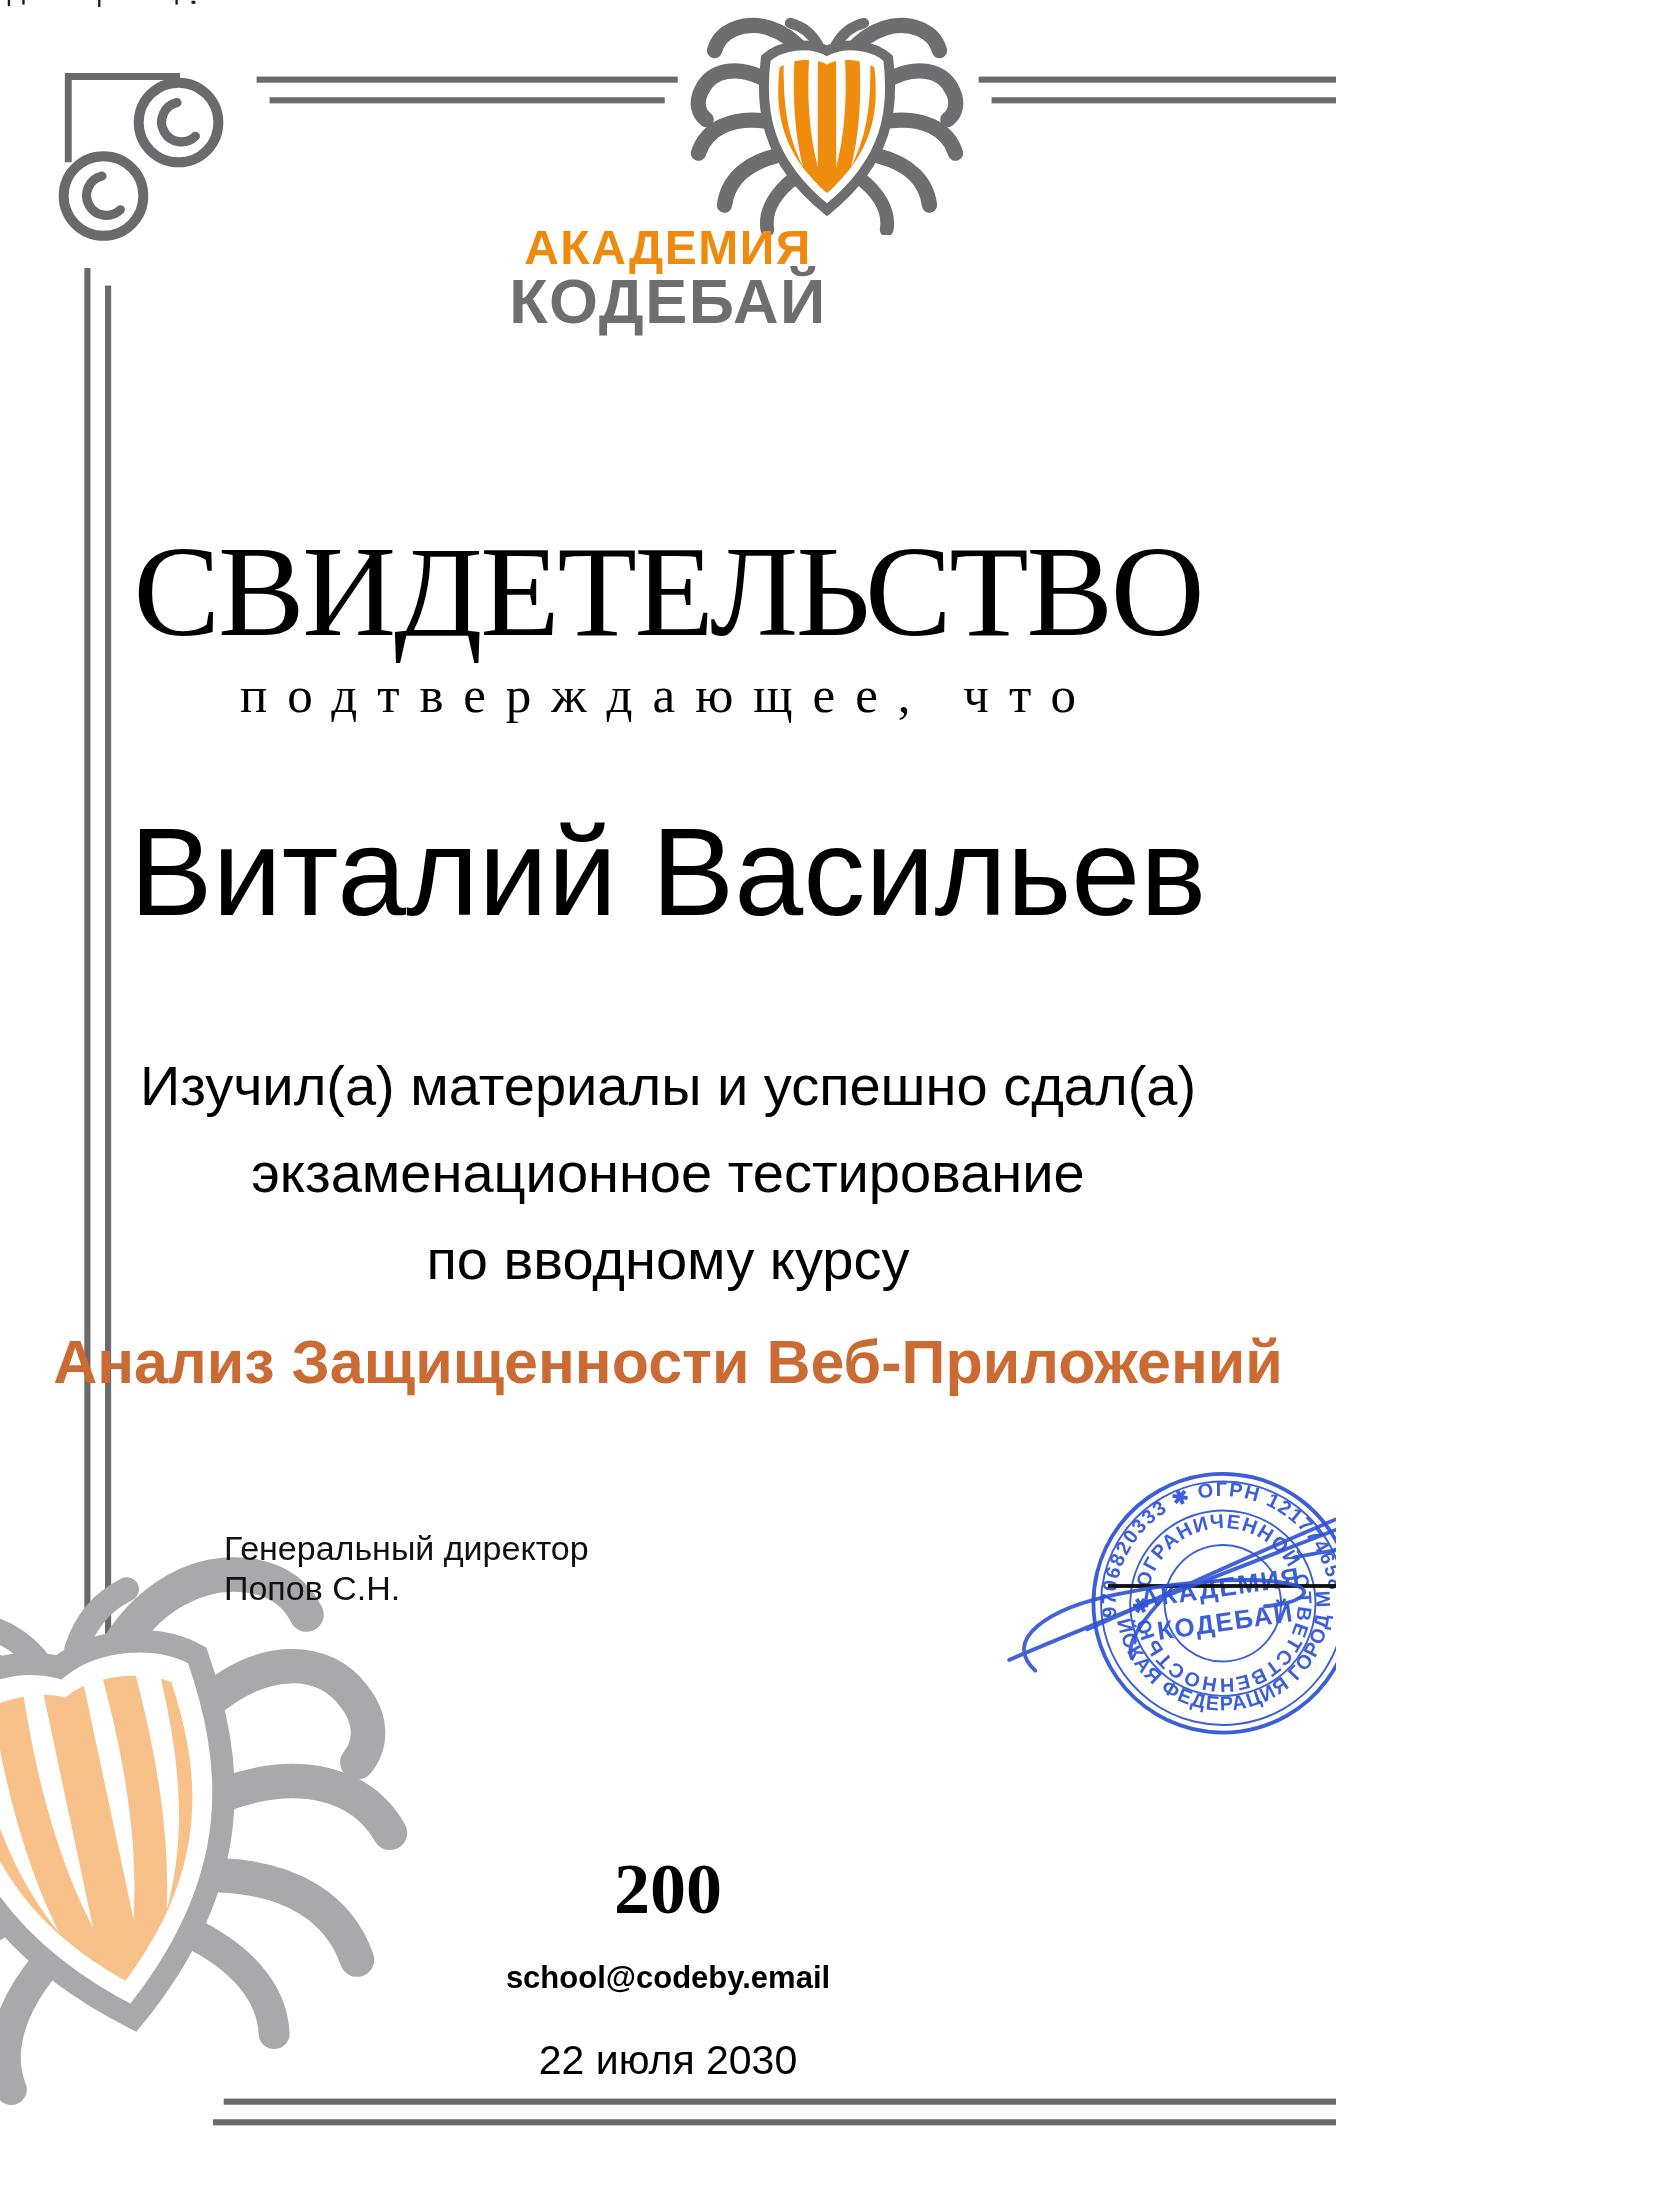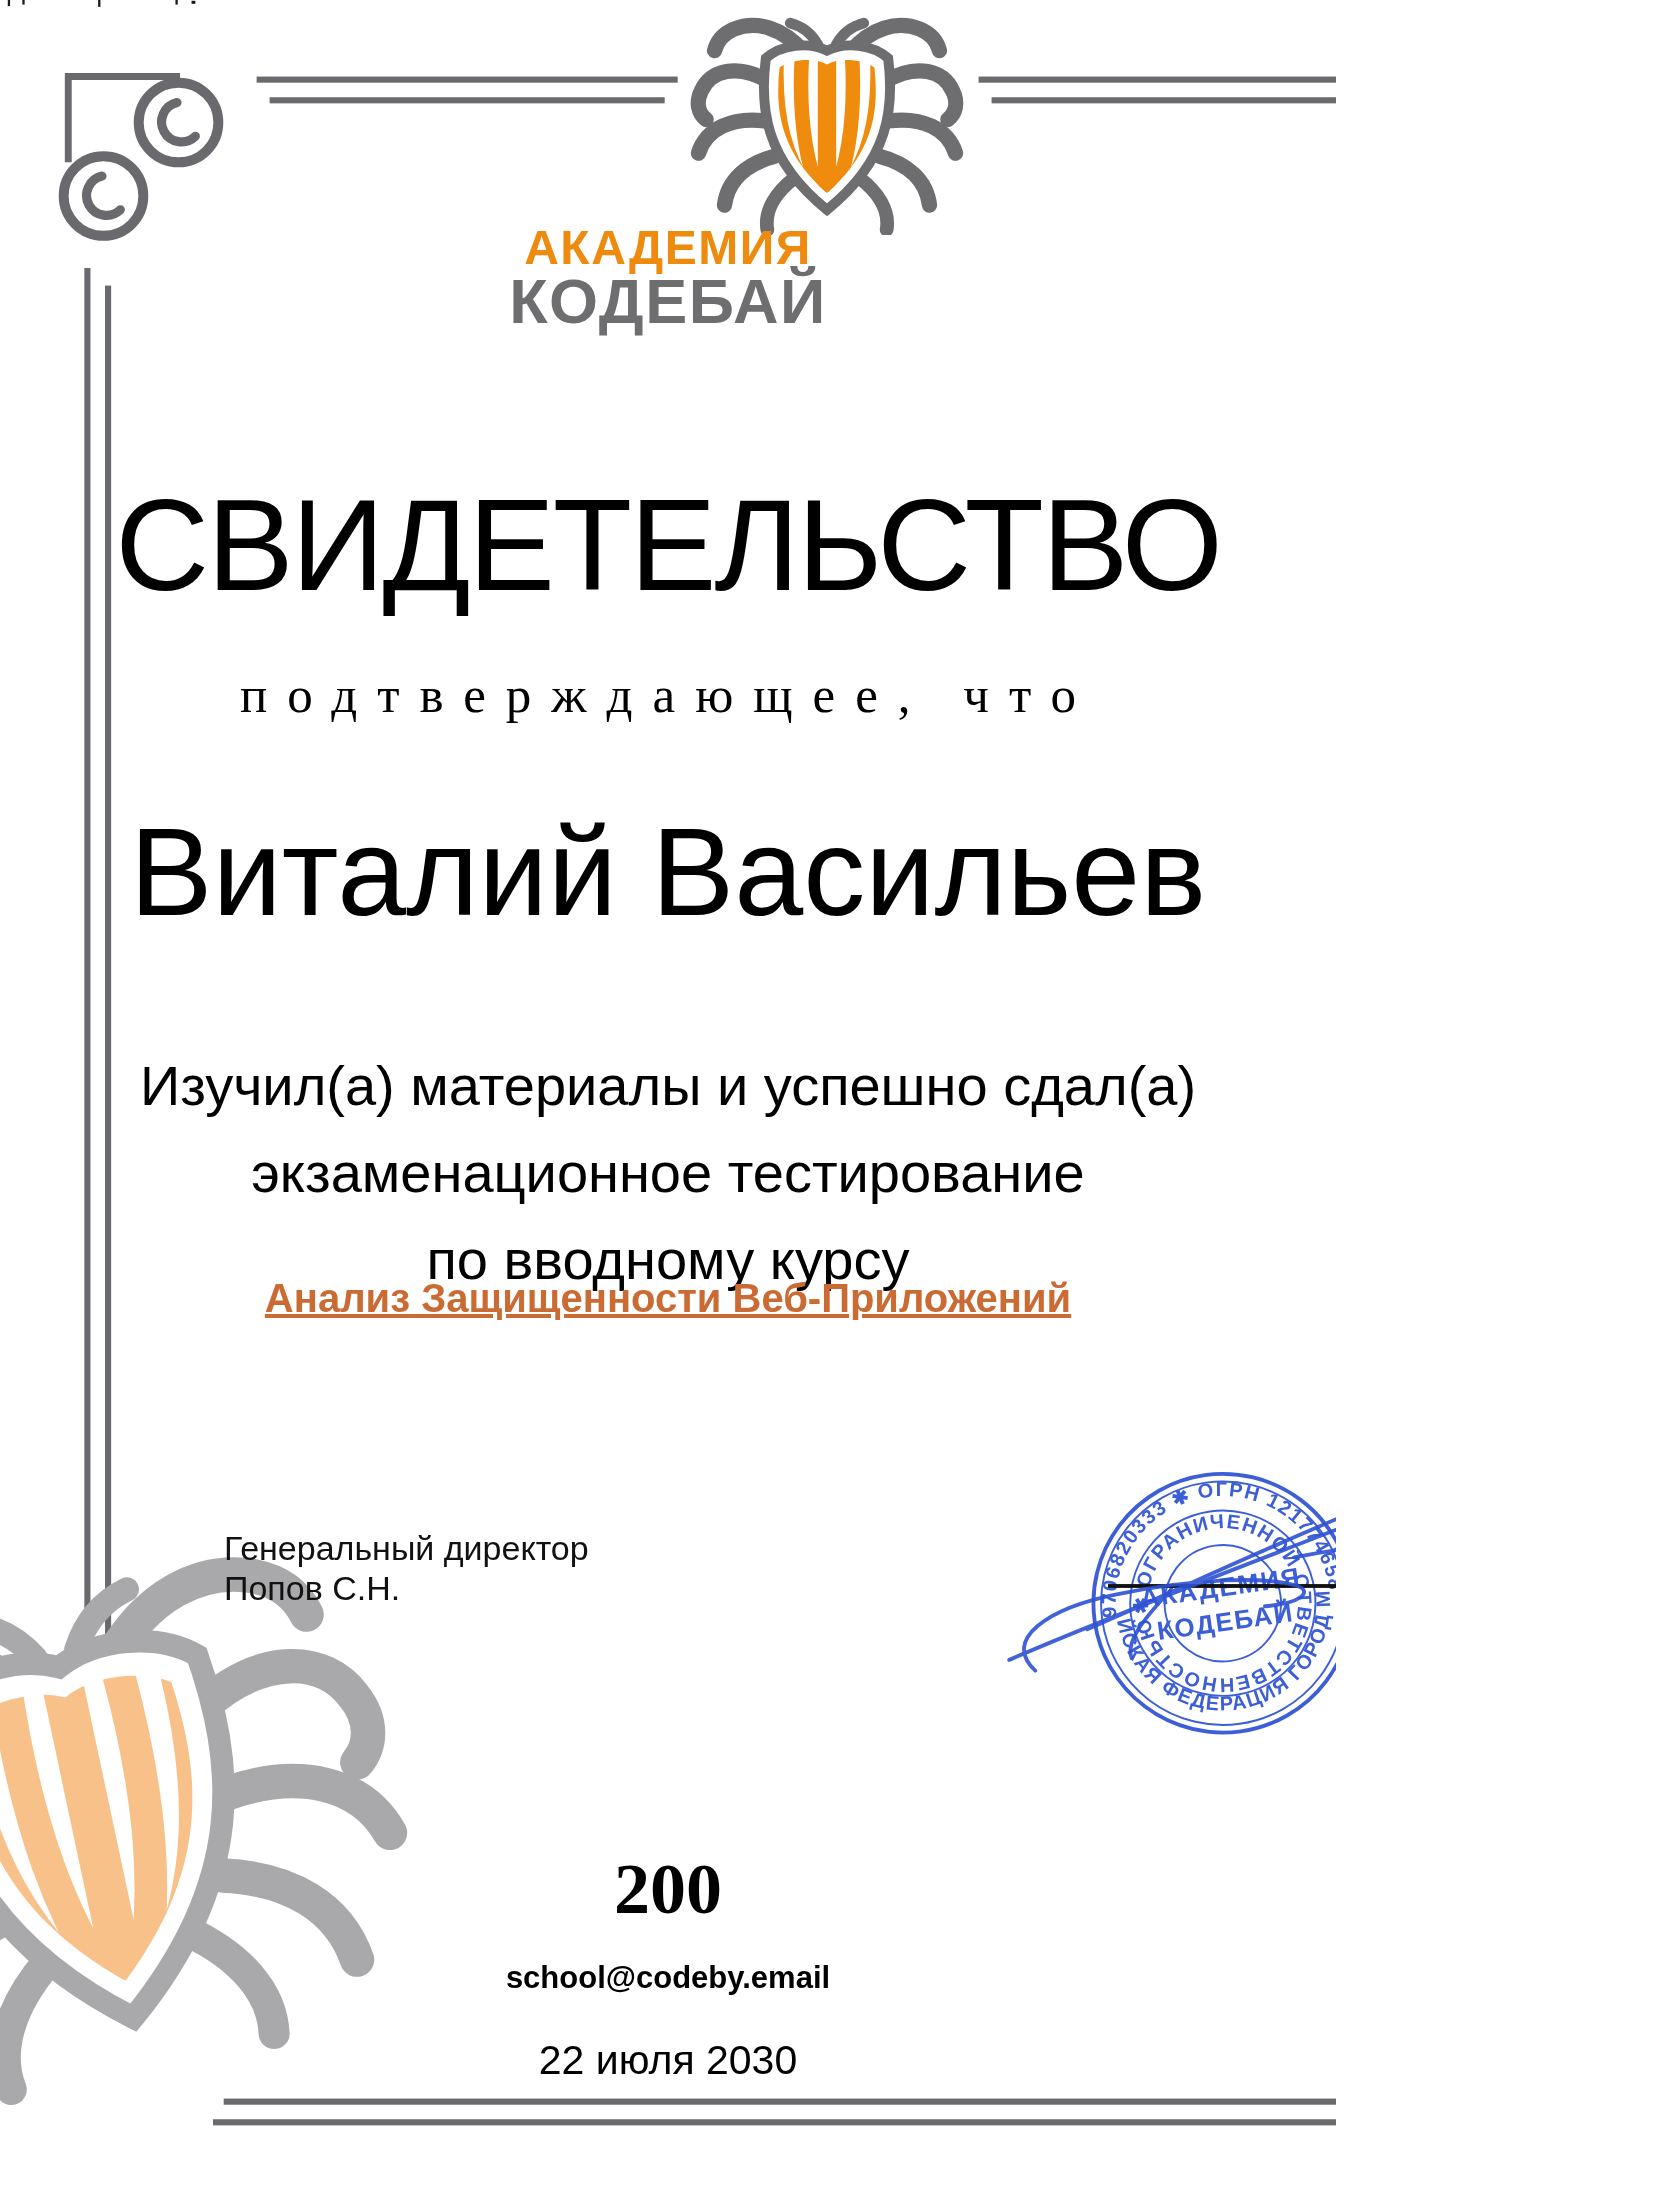--- a/index.html
+++ b/index.html
@@ -1,26 +1,26 @@
 <!DOCTYPE html>
 <html lang="ru" style="font-size:12.3px"><head>
 <meta charset="utf-8">
 <style>
   html,body{margin:0;padding:0;background:#fff;}
   .page{position:relative;width:1336px;height:2205px;background:#fff;overflow:hidden;
         font-family:"Liberation Sans",sans-serif;color:#000;}
   .abs{position:absolute;}
   .cx{position:absolute;left:0;right:0;text-align:center;}
-  .title{top:480px;font-family:Liberation Sans, sans-serif;font-size:130px;line-height:1;
+  .title{top:526px;font-family:Liberation Serif, serif;font-size:130px;line-height:1;
          letter-spacing:-2.3px;font-weight:400;}
   .subtitle{top:670px;font-family:"Liberation Serif",serif;font-size:51px;line-height:1;
             letter-spacing:20px;}
   .recipient{top:810px;font-size:124px;line-height:1;}
   .statement{top:1042px;font-size:56px;line-height:87px;}
-  .course{top:1278px;font-size:40px;line-height:1;font-weight:bold;text-decoration:underline;}
+  .course{top:1332px;font-size:61px;line-height:1;font-weight:bold;}
   .signer{left:224px;top:1528px;font-size:34px;line-height:40px;text-align:left;color:#111;}
   .score{top:1853px;font-family:"Liberation Serif",serif;font-weight:bold;font-size:72px;line-height:1;}
   .email{top:1962px;font-size:31px;line-height:1;font-weight:bold;}
   .date{top:2040px;font-size:41px;line-height:1;}
   .logo-academy{top:224px;font-size:48px;line-height:1;font-weight:bold;letter-spacing:1.5px;}
   .logo-brand{top:270px;font-size:63px;line-height:1;font-weight:bold;letter-spacing:1.5px;color:#6E6E71;}
   svg{display:block;}
   .stamp-text{font-family:"Liberation Sans",sans-serif;font-weight:bold;}
 </style>
 </head>

